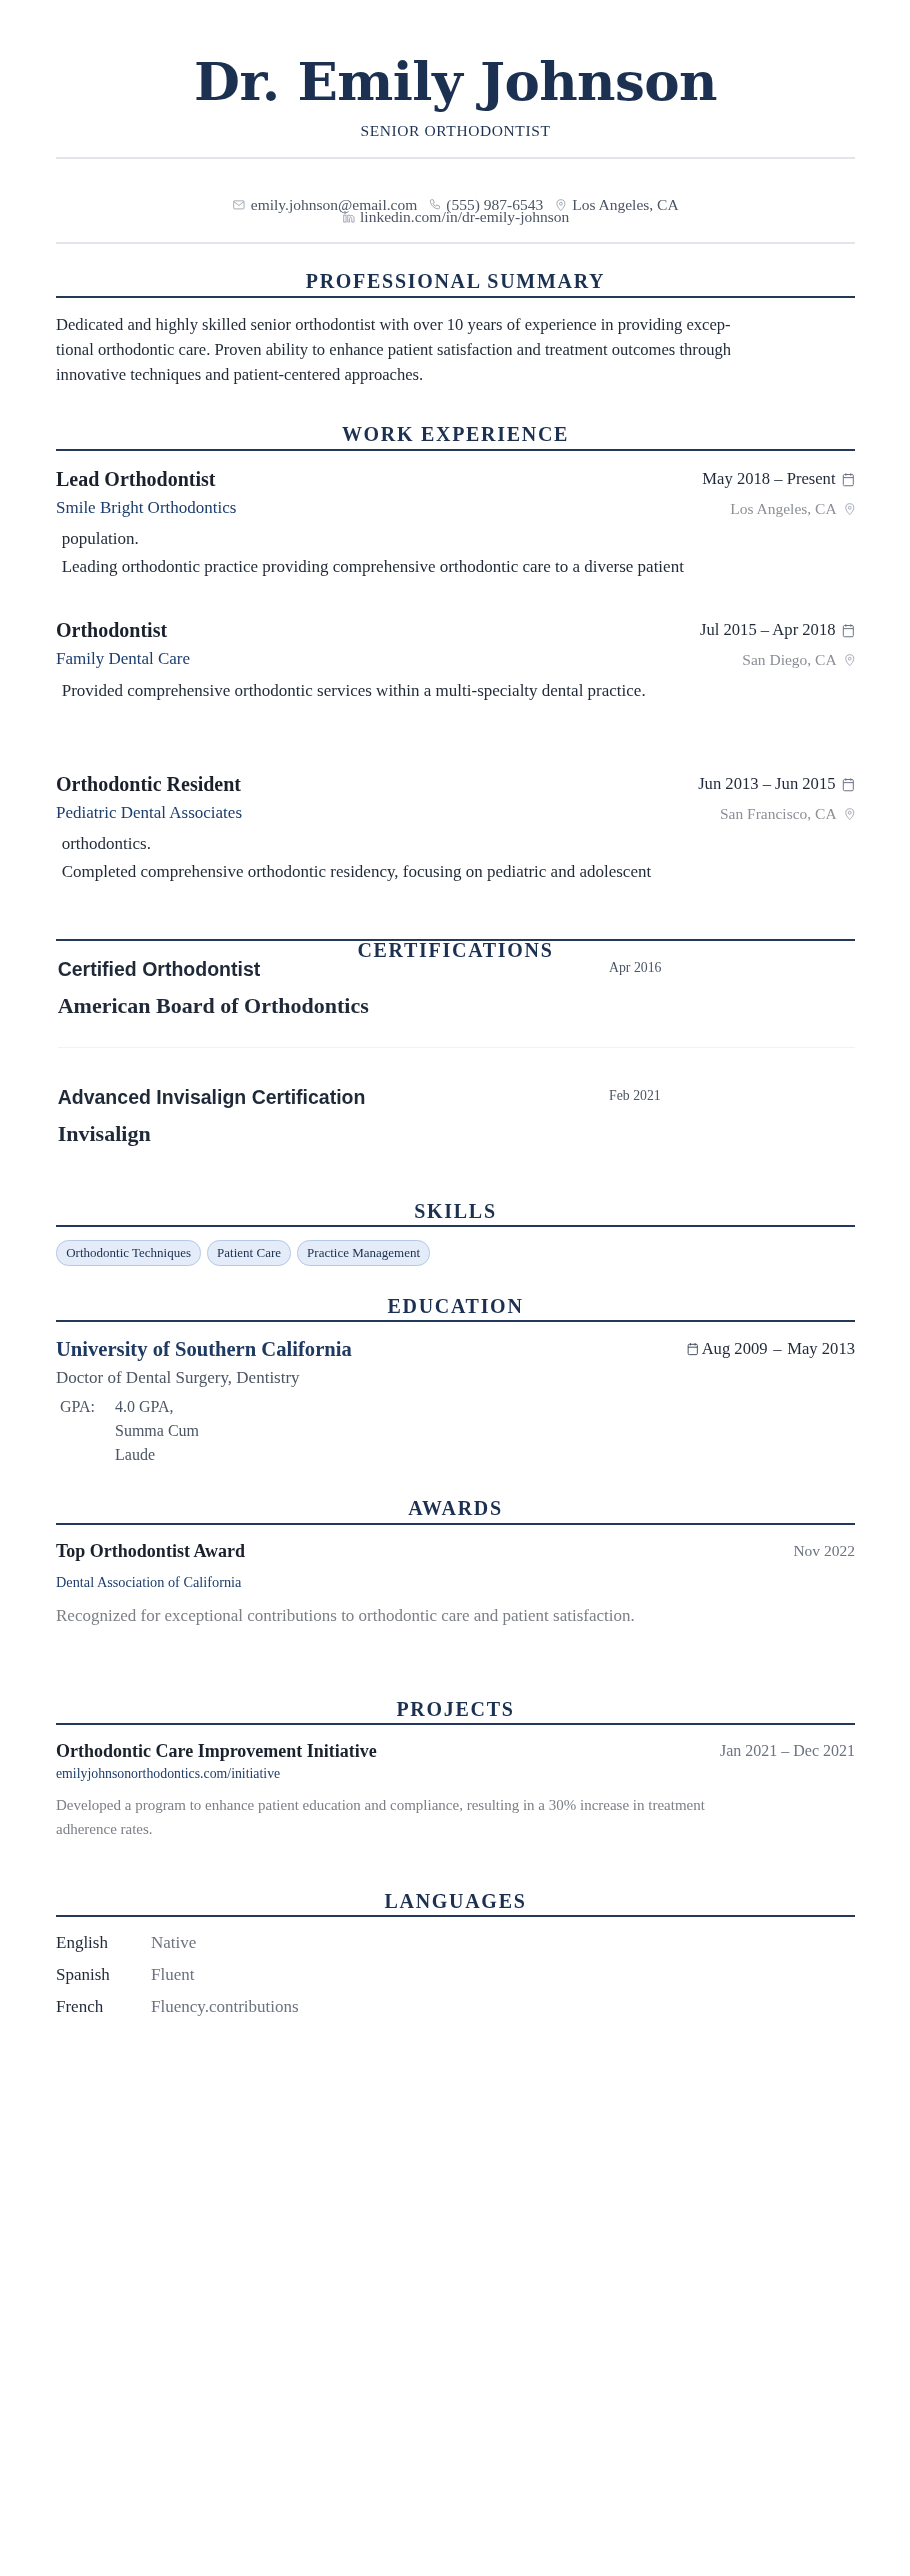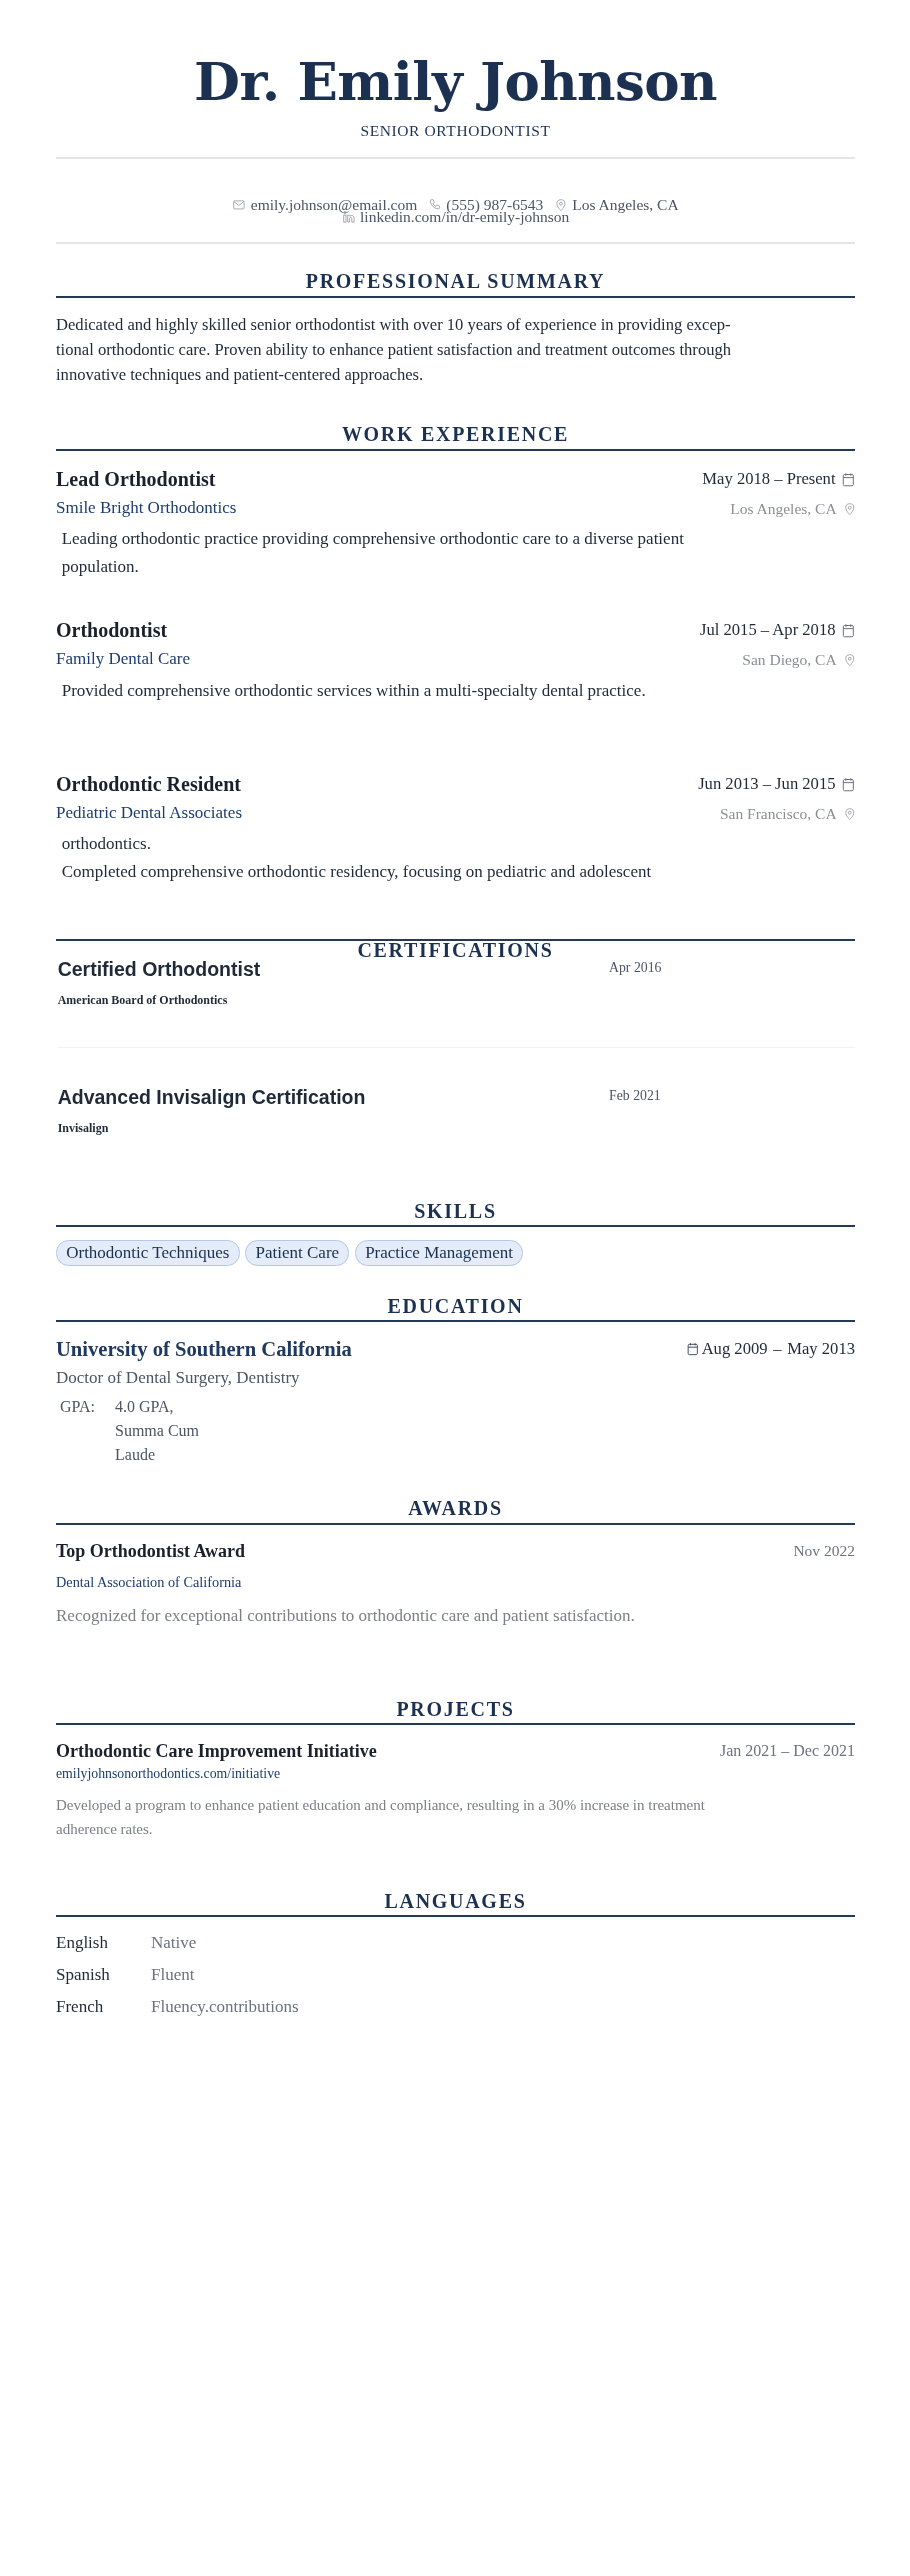--- a/index.html
+++ b/index.html
@@ -30,25 +30,25 @@
   .job-title { font-weight: bold; font-size: 20px; color: #1a202c; font-family: "Liberation Serif", serif; }
   .job-date { position: absolute; right: 0; font-size: 16.6px; color: #1f2937; font-family: "Liberation Serif", serif; display: flex; align-items: center; justify-content: center; }
   .job-date svg { width: 12.6px; height: 15px; margin-left: 6.9px; stroke: #6b7280; fill: none; stroke-width: 1.6; }
   .job-company { font-size: 17px; color: #1c3d6e; font-family: "Liberation Serif", serif; }
   .job-loc { position: absolute; right: 0; font-size: 15.5px; color: #8b8f96; font-family: "Liberation Serif", serif; display: flex; align-items: center; }
   .job-loc svg { width: 11.5px; height: 13.8px; margin-left: 6.9px; stroke: #9ca3af; fill: none; stroke-width: 1.6; }
   .job-desc { font-size: 17px; line-height: 27.5px; color: #1f2937; padding-left: 5.7px; font-family: "Liberation Serif", serif; }
 
   .cert-title { font-weight: bold; font-size: 19.5px; color: #1f2937; padding-left: 1.7px; font-family: Liberation Sans, sans-serif; }
   .cert-date { position: absolute; left: 553px; font-size: 13.8px; color: #4b5563; font-family: "Liberation Serif", serif; }
-  .cert-issuer { font-weight: bold; font-size: 12px; color: #1f2937; padding-left: 1.7px; font-family: "Liberation Serif", serif; }
+  .cert-issuer { font-weight: bold; font-size: 22px; color: #1f2937; padding-left: 1.7px; font-family: "Liberation Serif", serif; }
   .cert-sep { height: 1.1px; background: #f1f2f4; }
 
   .skills { display: flex; gap: 5.7px; }
-  .skill-tag { font-size: 17px; color: #1c3050; background: #e3ecf8; border: 1.1px solid #b4c9e6; border-radius: 12.6px; padding: 3.4px 9.2px; line-height: 17px; font-family: "Liberation Serif", serif; }
+  .skill-tag { font-size: 13px; color: #1c3050; background: #e3ecf8; border: 1.1px solid #b4c9e6; border-radius: 12.6px; padding: 3.4px 9.2px; line-height: 17px; font-family: "Liberation Serif", serif; }
 
   .edu-school { font-weight: bold; font-size: 20.6px; color: #1f3a60; font-family: "Liberation Serif", serif; }
   .edu-date { position: absolute; right: 0; font-size: 16.6px; color: #1f2937; display: flex; align-items: center; font-family: "Liberation Serif", serif; }
   .edu-date svg { width: 11.5px; height: 13.8px; margin-right: 3.4px; stroke: #374151; fill: none; stroke-width: 1.6; }
   .edu-degree { font-size: 17px; color: #4b5563; font-family: "Liberation Serif", serif; }
   .gpa { display: flex; font-size: 16px; line-height: 24px; color: #4b5563; padding-left: 4px; font-family: "Liberation Serif", serif; }
   .gpa-label { width: 55px; }
   .gpa-val { width: 115px; }
 
   .award-title { font-weight: bold; font-size: 18px; color: #1a202c; font-family: "Liberation Serif", serif; }
@@ -133,22 +133,22 @@
     <div class="job-company">Smile Bright Orthodontics</div>
     <div class="job-loc" style="top:1.7px;">
       <span>Los Angeles, CA</span>
       <svg viewBox="0 0 20 24">
           <path d="M10 22s-7-7-7-12a7 7 0 0114 0c0 5-7 12-7 12z"></path>
           <circle cx="10" cy="10" r="2.5"></circle>
         </svg>
     </div>
   </div>
   <div class="abs job-desc" style="top:525px;">
+    <div>population.</div>
     <div>Leading orthodontic practice providing comprehensive orthodontic care to a diverse patient</div>
-    <div>population.</div>
   </div>
 
   <div class="abs" style="top:619px;">
     <div class="job-title">Orthodontist</div>
     <div class="job-date" style="top:1.1px;">
       <span>Jul 2015 – Apr 2018</span>
       <svg viewBox="0 0 20 24">
           <rect x="2" y="4" width="16" height="18" rx="2"></rect>
           <path d="M2 9h16M6 2v4M14 2v4"></path>
         </svg>

